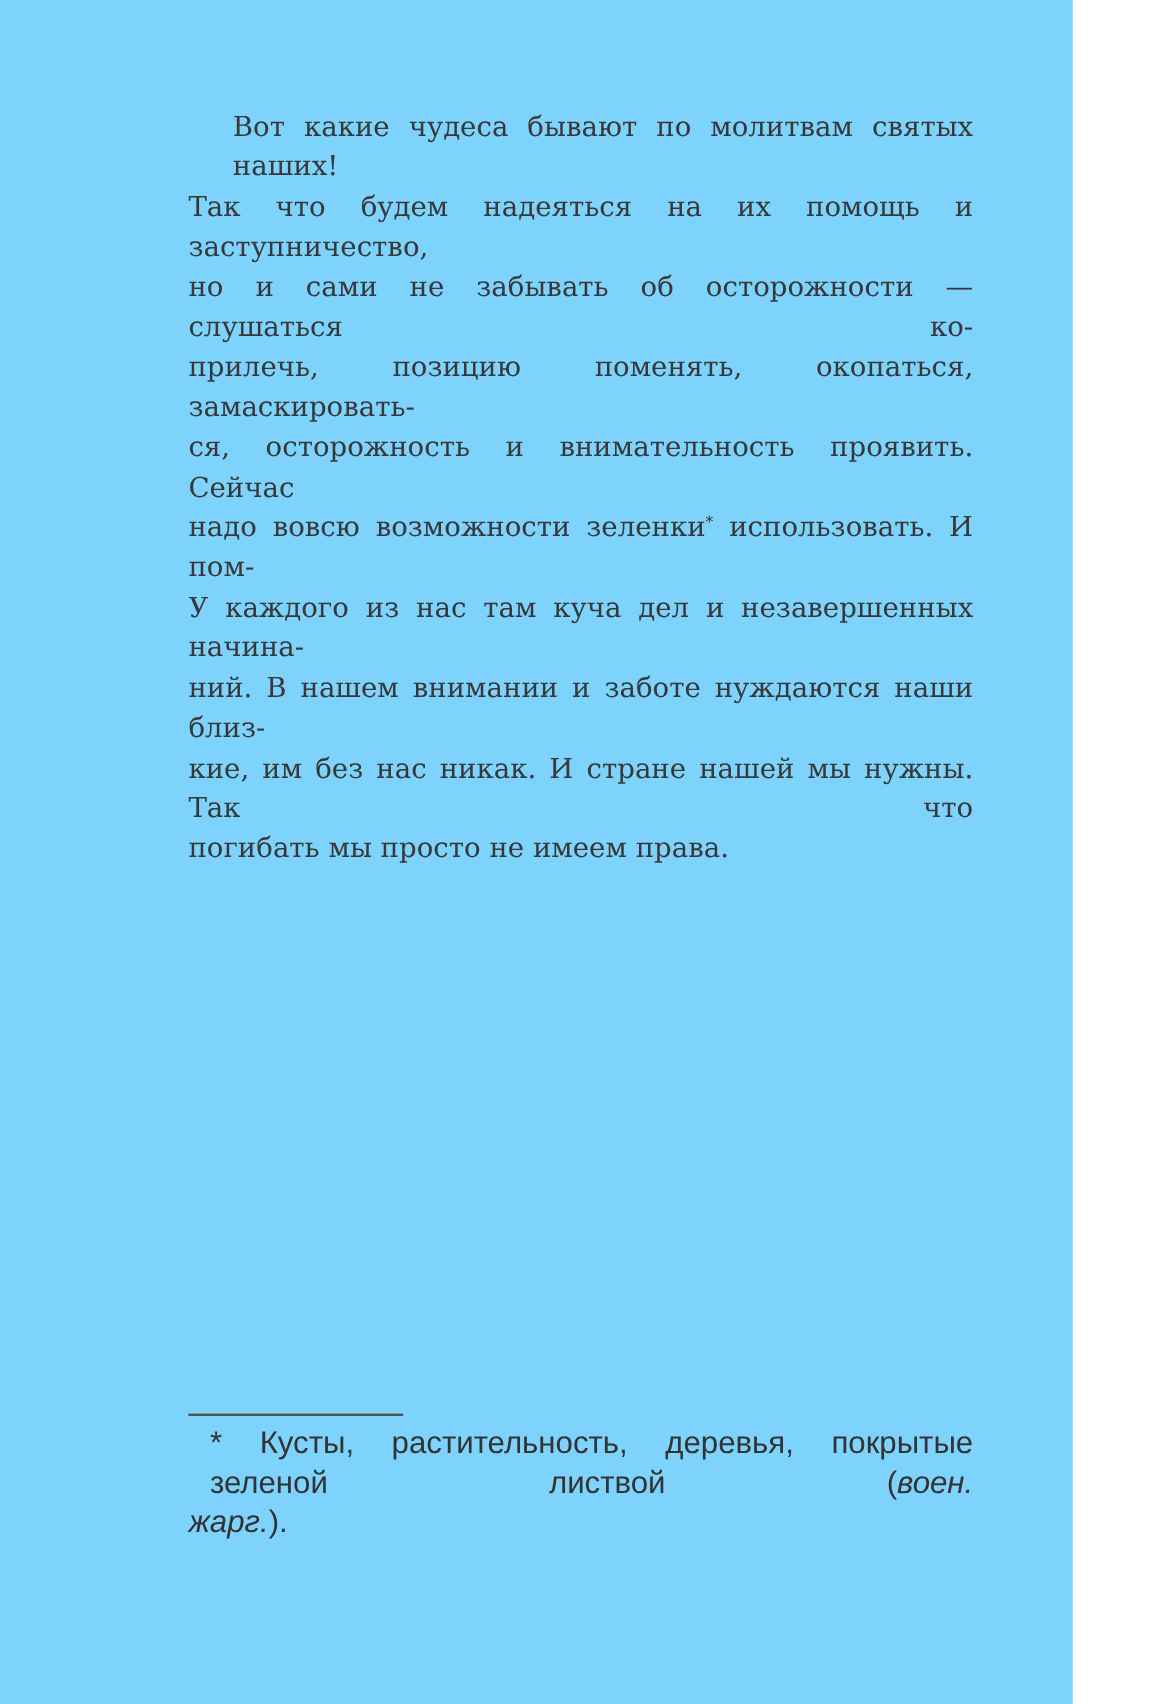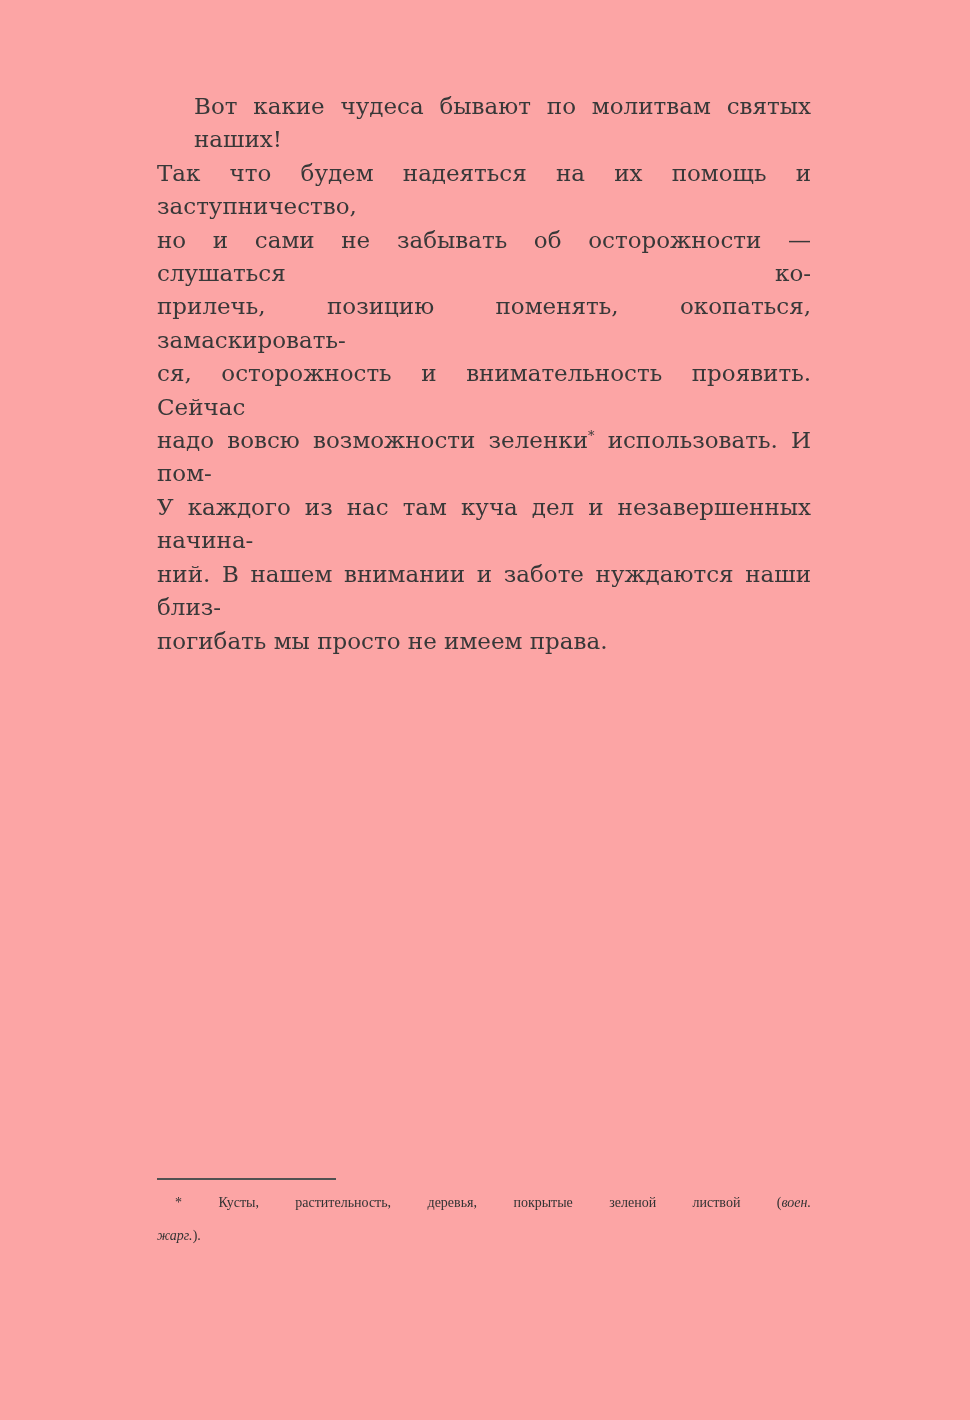--- a/index.html
+++ b/index.html
@@ -2,23 +2,23 @@
 <html lang="ru"><head>
 <meta charset="utf-8">
 <style>
   html, body {
     margin: 0;
     padding: 0;
     background: #ffffff;
   }
   .page {
     position: relative;
-    width: 970px;
+    width: 894px;
     height: 1420px;
-    background: #fca5a5;
+    background: #7dd3fc;
     overflow: hidden;
     font-family: "DejaVu Serif", serif;
   }
   
   .main-text {
     position: absolute;
     left: 157px;
     top: 90px;
     width: 654px;
     color: #383838;
@@ -42,22 +42,22 @@
     line-height: 0;
     vertical-align: 8px;
   }
   
   .footnote {
     position: absolute;
     left: 157px;
     top: 1178px;
     width: 654px;
     color: #333333;
-    font-family: Liberation Serif, serif;
-    font-size: 14px;
+    font-family: Liberation Sans, sans-serif;
+    font-size: 26px;
     line-height: 33px;
   }
   .fn-rule {
     width: 179px;
     height: 2px;
     background: #515151;
     margin: 0 0 6px 0;
   }
   .fn-line1 {
     text-align: justify;
@@ -78,20 +78,21 @@
 
   <div class="main-text">
     <div class="line indent">Вот какие чудеса бывают по молитвам святых наших!</div>
     <div class="line">Так что будем надеяться на их помощь и заступничество,</div>
     <div class="line">но и сами не забывать об осторожности — слушаться ко-</div>
     <div class="line">прилечь, позицию поменять, окопаться, замаскировать-</div>
     <div class="line">ся, осторожность и внимательность проявить. Сейчас</div>
     <div class="line"><span>надо вовсю возможности зеленки</span><sup class="fn-marker-sup">*</sup><span> использовать. И пом-</span></div>
     <div class="line">У каждого из нас там куча дел и незавершенных начина-</div>
     <div class="line">ний. В нашем внимании и заботе нуждаются наши близ-</div>
+    <div class="line">кие, им без нас никак. И стране нашей мы нужны. Так что</div>
     <div class="line last">погибать мы просто не имеем права.</div>
   </div>
 
   <div class="footnote">
     <div class="fn-rule"></div>
     <div class="fn-line1"><span>*</span><span> Кусты, растительность, деревья, покрытые зеленой листвой (</span><span class="italic">воен.</span></div>
     <div class="fn-line2"><span class="italic">жарг.</span><span>).</span></div>
   </div>
 
 </div>

